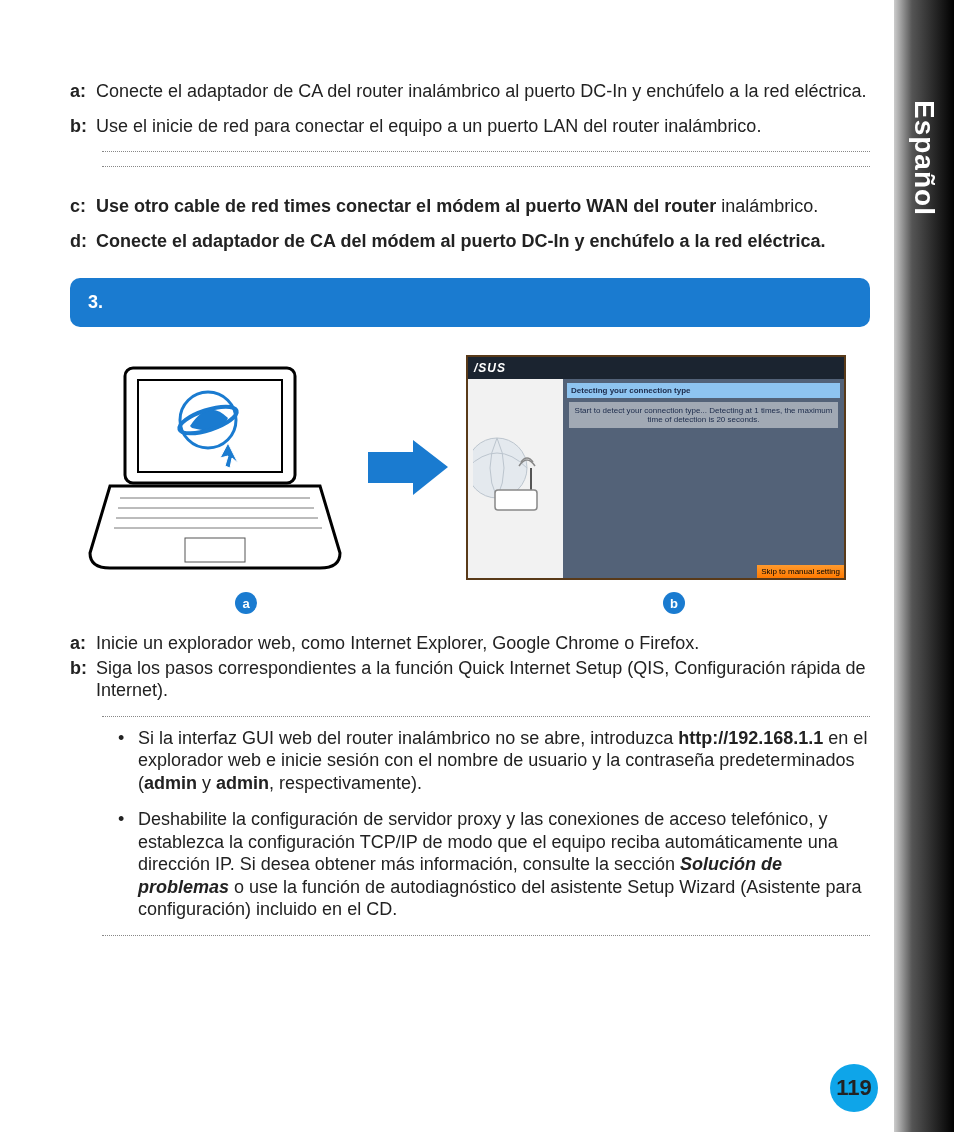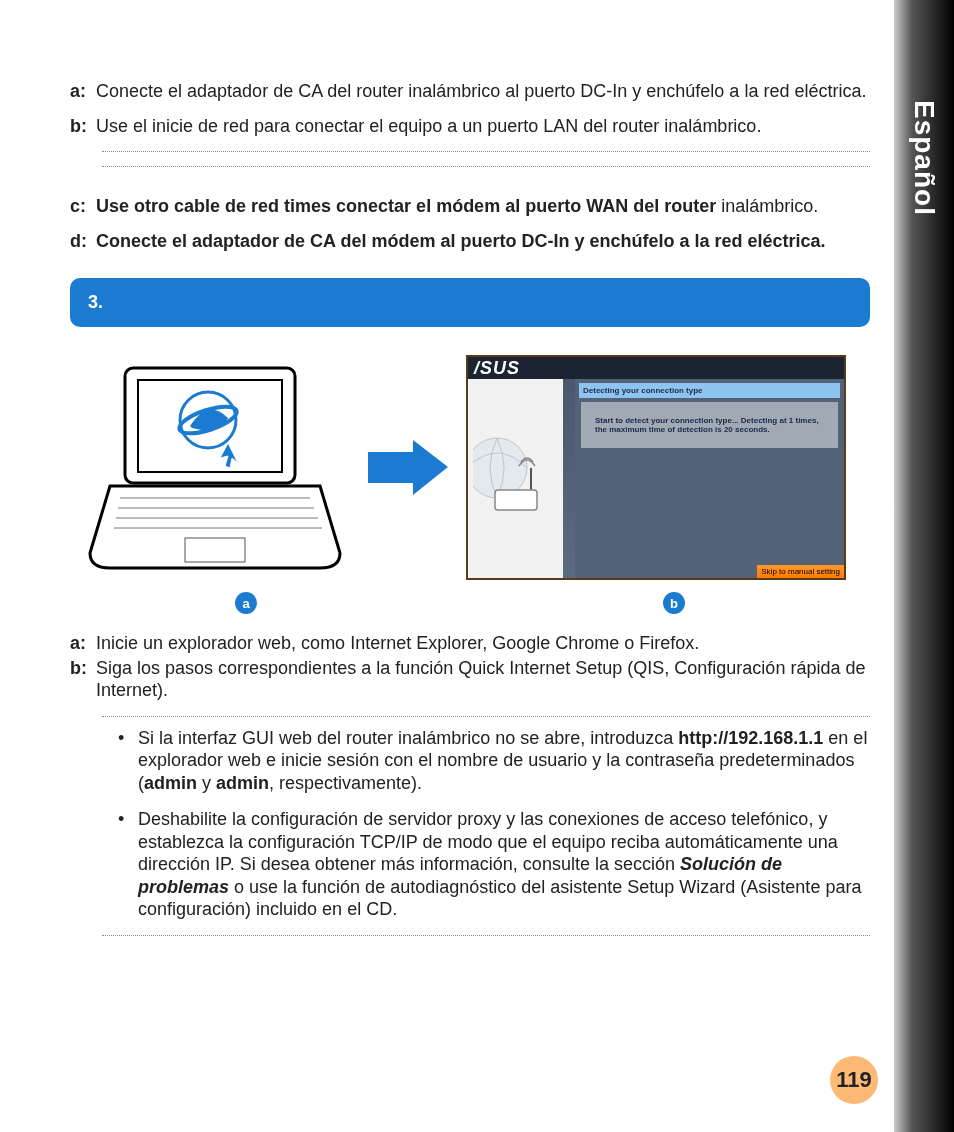--- a/index.html
+++ b/index.html
@@ -94,44 +94,45 @@
     position: relative;
     font-size: 8px;
   }
   .rs-header {
     background: #1b2430;
     height: 22px;
     display: flex;
     align-items: center;
     padding-left: 6px;
   }
-  .rs-logo { color: #fff; font-weight: bold; font-size: 18px; letter-spacing: 1px; font-style: italic; }
-  .rs-body { display: flex; height: calc(100% - 22px); gap: 12px; }
+  .rs-logo { color: #fff; font-weight: bold; font-size: 12px; letter-spacing: 1px; font-style: italic; }
+  .rs-body { display: flex; height: calc(100% - 22px); }
   .rs-left {
     width: 95px;
     background: #f2f2f2;
     display: flex;
     align-items: center;
     justify-content: center;
     position: relative;
   }
   .rs-right { flex: 1; background: #536278; }
   .rs-detect-bar {
     background: #8ec4f0;
     margin: 4px;
     padding: 3px 4px;
     font-weight: bold;
     color: #1b2a4a;
   }
   .rs-detect-text {
     margin: 4px 6px;
     color: #1b2a4a;
     background: rgba(240,240,240,0.5);
-    padding: 14px;
-    font-weight: bold;
+    padding: 4px;
+    font-weight: normal;
+    text-align: center;
   }
   .rs-skip {
     position: absolute;
     bottom: 0;
     right: 0;
     background: linear-gradient(#ff9a2e, #ff7a00);
     font-size: 8px;
     padding: 2px 4px;
     color: #000;
     margin-left: 12px;
@@ -169,24 +170,24 @@
     margin-left: 48px;
     margin-bottom: 14px;
     font-size: 18px;
     line-height: 1.25;
   }
   .bullet-dot { width: 20px; flex-shrink: 0; }
   .bullet-text { flex: 1; }
   .page-num {
     position: absolute;
     right: 76px;
-    bottom: 28px;
+    bottom: 20px;
     font-weight: bold;
     font-size: 22px;
-    background: #fdba74;
+    background: #0ea5e9;
     border-radius: 50%;
     width: 48px;
     height: 48px;
     display: flex;
     align-items: center;
     justify-content: center;
   }
   .gap-lg { height: 18px; }
   .gap-md { height: 10px; }
 </style>

